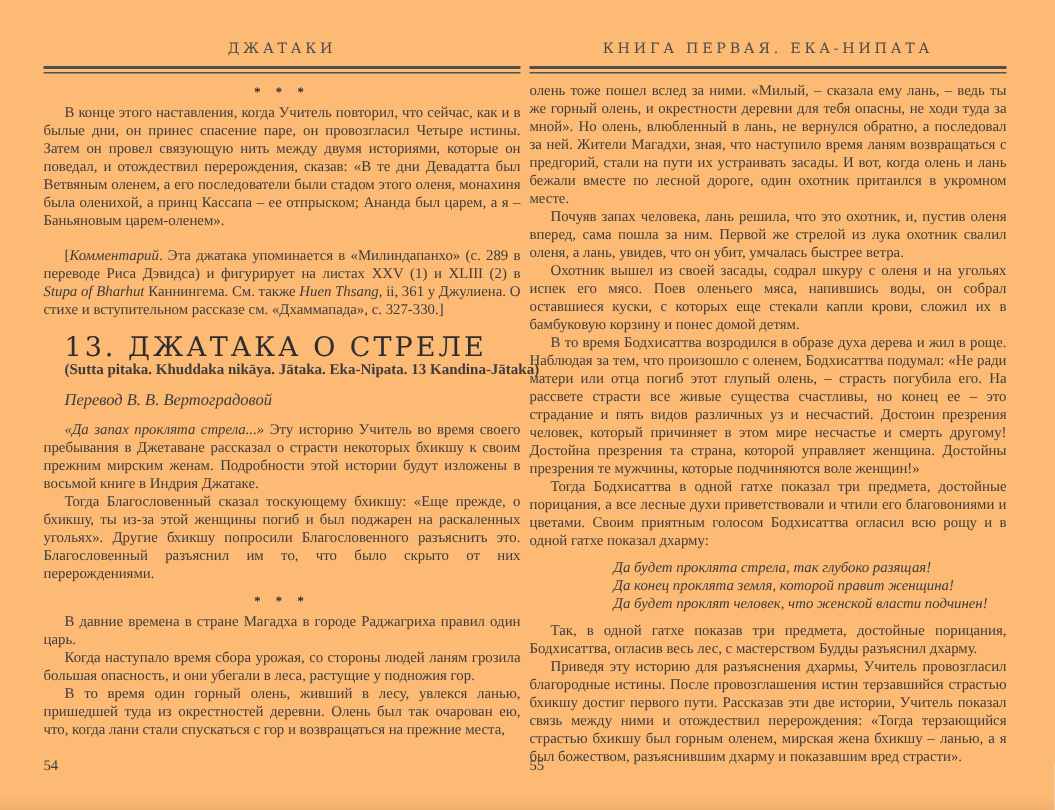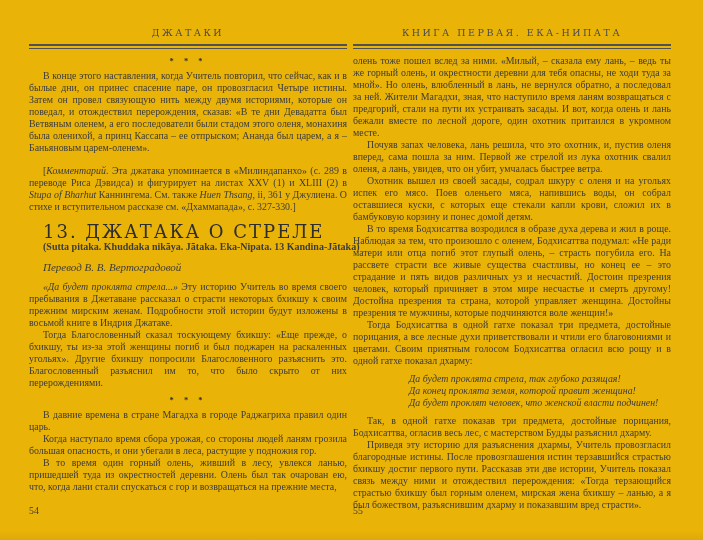--- a/index.html
+++ b/index.html
@@ -1,19 +1,19 @@
 <!DOCTYPE html>
 <html lang="ru"><head>
 <meta charset="utf-8">
 <style>
   html, body { margin: 0; padding: 0; }
   .spread {
     position: relative;
     width: 703px; height: 540px;
-    background: #eab308;
+    background: #fdba74;
     overflow: hidden;
     font-family: "Liberation Serif", serif;
     color: #3c3c3c;
   }
   .spread::after { 
     content: "";
     position: absolute; left: 0; right: 0; bottom: 0; height: 10px;
     background: linear-gradient(to bottom, rgba(0,0,0,0), rgba(0,0,0,0.05));
     pointer-events: none;
   }
@@ -99,21 +99,21 @@
   <div class="page page-left">
     <div class="running-head">ДЖАТАКИ</div>
     <div class="head-rule"></div>
     <div class="content" id="left-content">
         <div class="separator">* * *</div>
         <p class="para"><span>В конце этого наставления, когда Учитель повторил, что сейчас, как и в былые дни, он принес спасение паре, он провозгласил Четыре истины. Затем он провел связующую нить между двумя историями, которые он поведал, и отождествил перерождения, сказав: «В те дни Девадатта был Ветвяным оленем, а его последователи были стадом этого оленя, монахиня была оленихой, а принц Кассапа – ее отпрыском; Ананда был царем, а я – Баньяновым царем-оленем».</span></p>
         <p class="para commentary"><span>[</span><span class="i">Комментарий</span><span>. Эта джатака упоминается в «Милиндапанхо» (с. 289 в переводе Риса Дэвидса) и фигурирует на листах XXV (1) и XLIII (2) в </span><span class="i">Stupa of Bharhut</span><span> Каннингема. См. также </span><span class="i">Huen Thsang</span><span>, ii, 361 у Джулиена. О стихе и вступительном рассказе см. «Дхаммапада», с. 327-330.]</span></p>
         <div class="heading">13. ДЖАТАКА О СТРЕЛЕ</div>
         <div class="subtitle">(Sutta pitaka. Khuddaka nikāya. Jātaka. Eka-Nipata. 13 Kandina-Jātaka)</div>
         <div class="translator">Перевод В. В. Вертоградовой</div>
-        <p class="para"><span class="i">«Да будет проклята стрела...»</span><span> Эту историю Учитель во время своего пребывания в Джетаване рассказал о страсти некоторых бхикшу к своим прежним мирским женам. Подробности этой истории будут изложены в восьмой книге в Индрия Джатаке.</span></p>
+        <p class="para"><span class="i">«Да запах проклята стрела...»</span><span> Эту историю Учитель во время своего пребывания в Джетаване рассказал о страсти некоторых бхикшу к своим прежним мирским женам. Подробности этой истории будут изложены в восьмой книге в Индрия Джатаке.</span></p>
         <p class="para"><span>Тогда Благословенный сказал тоскующему бхикшу: «Еще прежде, о бхикшу, ты из-за этой женщины погиб и был поджарен на раскаленных угольях». Другие бхикшу попросили Благословенного разъяснить это. Благословенный разъяснил им то, что было скрыто от них перерождениями.</span></p>
         <div class="separator">* * *</div>
         <p class="para"><span>В давние времена в стране Магадха в городе Раджагриха правил один царь.</span></p>
         <p class="para"><span>Когда наступало время сбора урожая, со стороны людей ланям грозила большая опасность, и они убегали в леса, растущие у подножия гор.</span></p>
         <p class="para"><span>В то время один горный олень, живший в лесу, увлекся ланью, пришедшей туда из окрестностей деревни. Олень был так очарован ею, что, когда лани стали спускаться с гор и возвращаться на прежние места,</span></p>
       </div>
     <div class="page-number">54</div>
   </div>
 
   <div class="page page-right">

